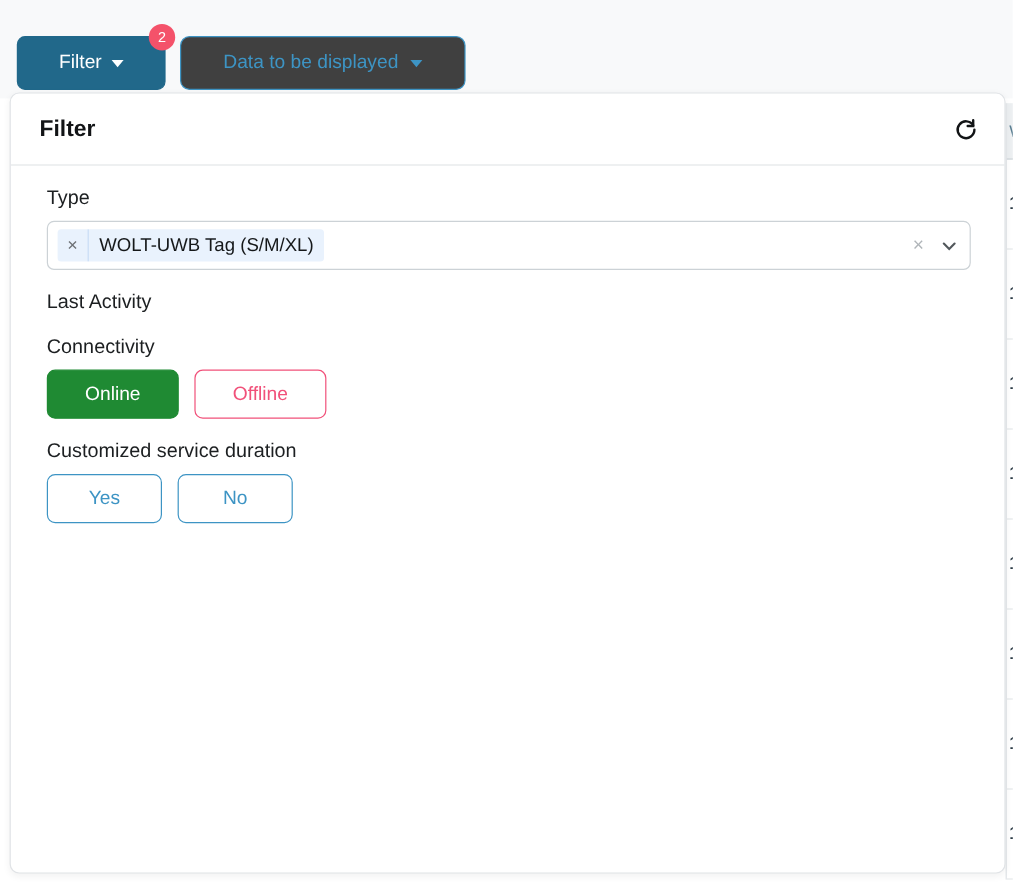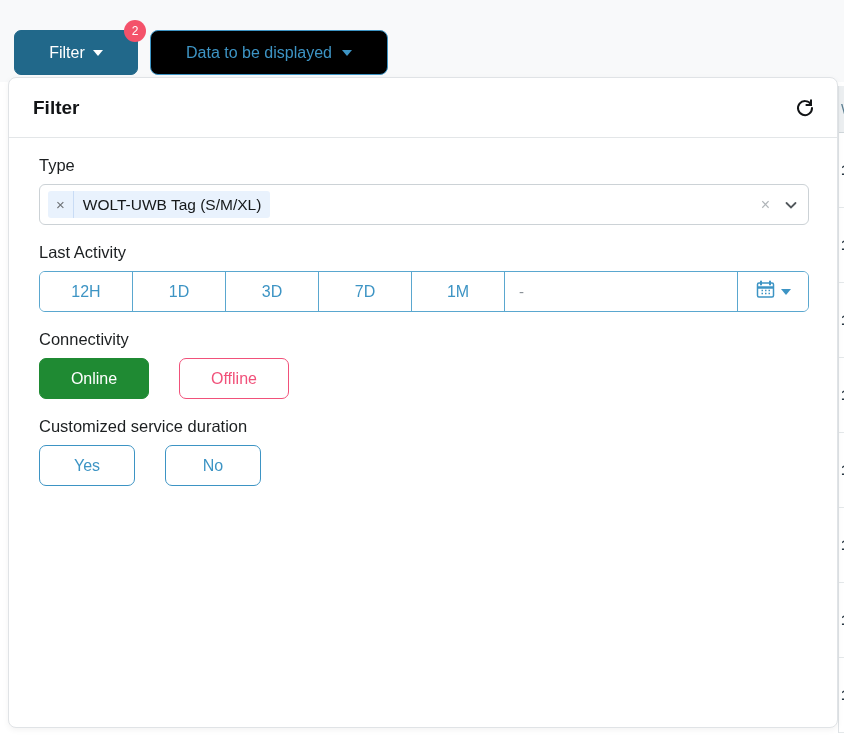--- a/index.html
+++ b/index.html
@@ -91,21 +91,21 @@
     padding: 0 5px;
     box-sizing: border-box;
     z-index: 5;
   }
   .btn-data {
     position: absolute;
     left: 150px;
     top: 30px;
     width: 238px;
     height: 45px;
-    background: #000000;
+    background: #404040;
     border: 1px solid #3d94c4;
     border-radius: 8px;
     color: #3d94c4;
     font-size: 16px;
     display: flex;
     align-items: center;
     justify-content: center;
     gap: 10px;
     cursor: pointer;
     box-sizing: border-box;
@@ -247,21 +247,21 @@
     align-items: center;
     justify-content: center;
     gap: 6px;
     color: #3d94c4;
     background: #fff;
     cursor: pointer;
     box-sizing: border-box;
   }
 
   
-  .pill-row { display: flex; gap: 30px; }
+  .pill-row { display: flex; gap: 13px; }
   .pill {
     height: 41px;
     border-radius: 7px;
     border: 1px solid;
     background: #fff;
     font-size: 16px;
     display: flex;
     align-items: center;
     justify-content: center;
     padding: 0 18px;
@@ -335,39 +335,20 @@
             <svg width="14" height="14" viewBox="0 0 14 14" fill="none" stroke="currentColor" stroke-width="1.8" stroke-linecap="round">
               <path d="M2.5 5 L7 9.5 L11.5 5"></path>
             </svg>
           </span>
         </div>
       </div>
     </div>
 
     <div class="group">
       <div class="field-label">Last Activity</div>
-      <div class="segmented">
-        <div class="seg">12H</div>
-        <div class="seg">1D</div>
-        <div class="seg">3D</div>
-        <div class="seg">7D</div>
-        <div class="seg">1M</div>
-        <div class="seg-range">-</div>
-        <div class="seg-cal">
-          <span>
-            <svg width="19" height="19" viewBox="0 0 19 19" fill="none" stroke="currentColor" stroke-width="1.5">
-              <rect x="1.5" y="3" width="16" height="14" rx="1.5"></rect>
-              <path d="M1.5 7.5 H17.5" stroke-width="2.4"></path>
-              <path d="M5 1.5 V4.5 M14 1.5 V4.5" stroke-linecap="round" stroke-width="2"></path>
-              <path d="M5.5 10.5 H7 M9 10.5 H10.5 M12.5 10.5 H14 M5.5 13.5 H7 M9 13.5 H10.5 M12.5 13.5 H14" stroke-width="1.4"></path>
-            </svg>
-          </span>
-          <span class="caret"></span>
-        </div>
-      </div>
     </div>
 
     <div class="group">
       <div class="field-label">Connectivity</div>
       <div class="pill-row">
         <div class="pill green-solid w110">Online</div>
         <div class="pill pink w110">Offline</div>
       </div>
     </div>
 

